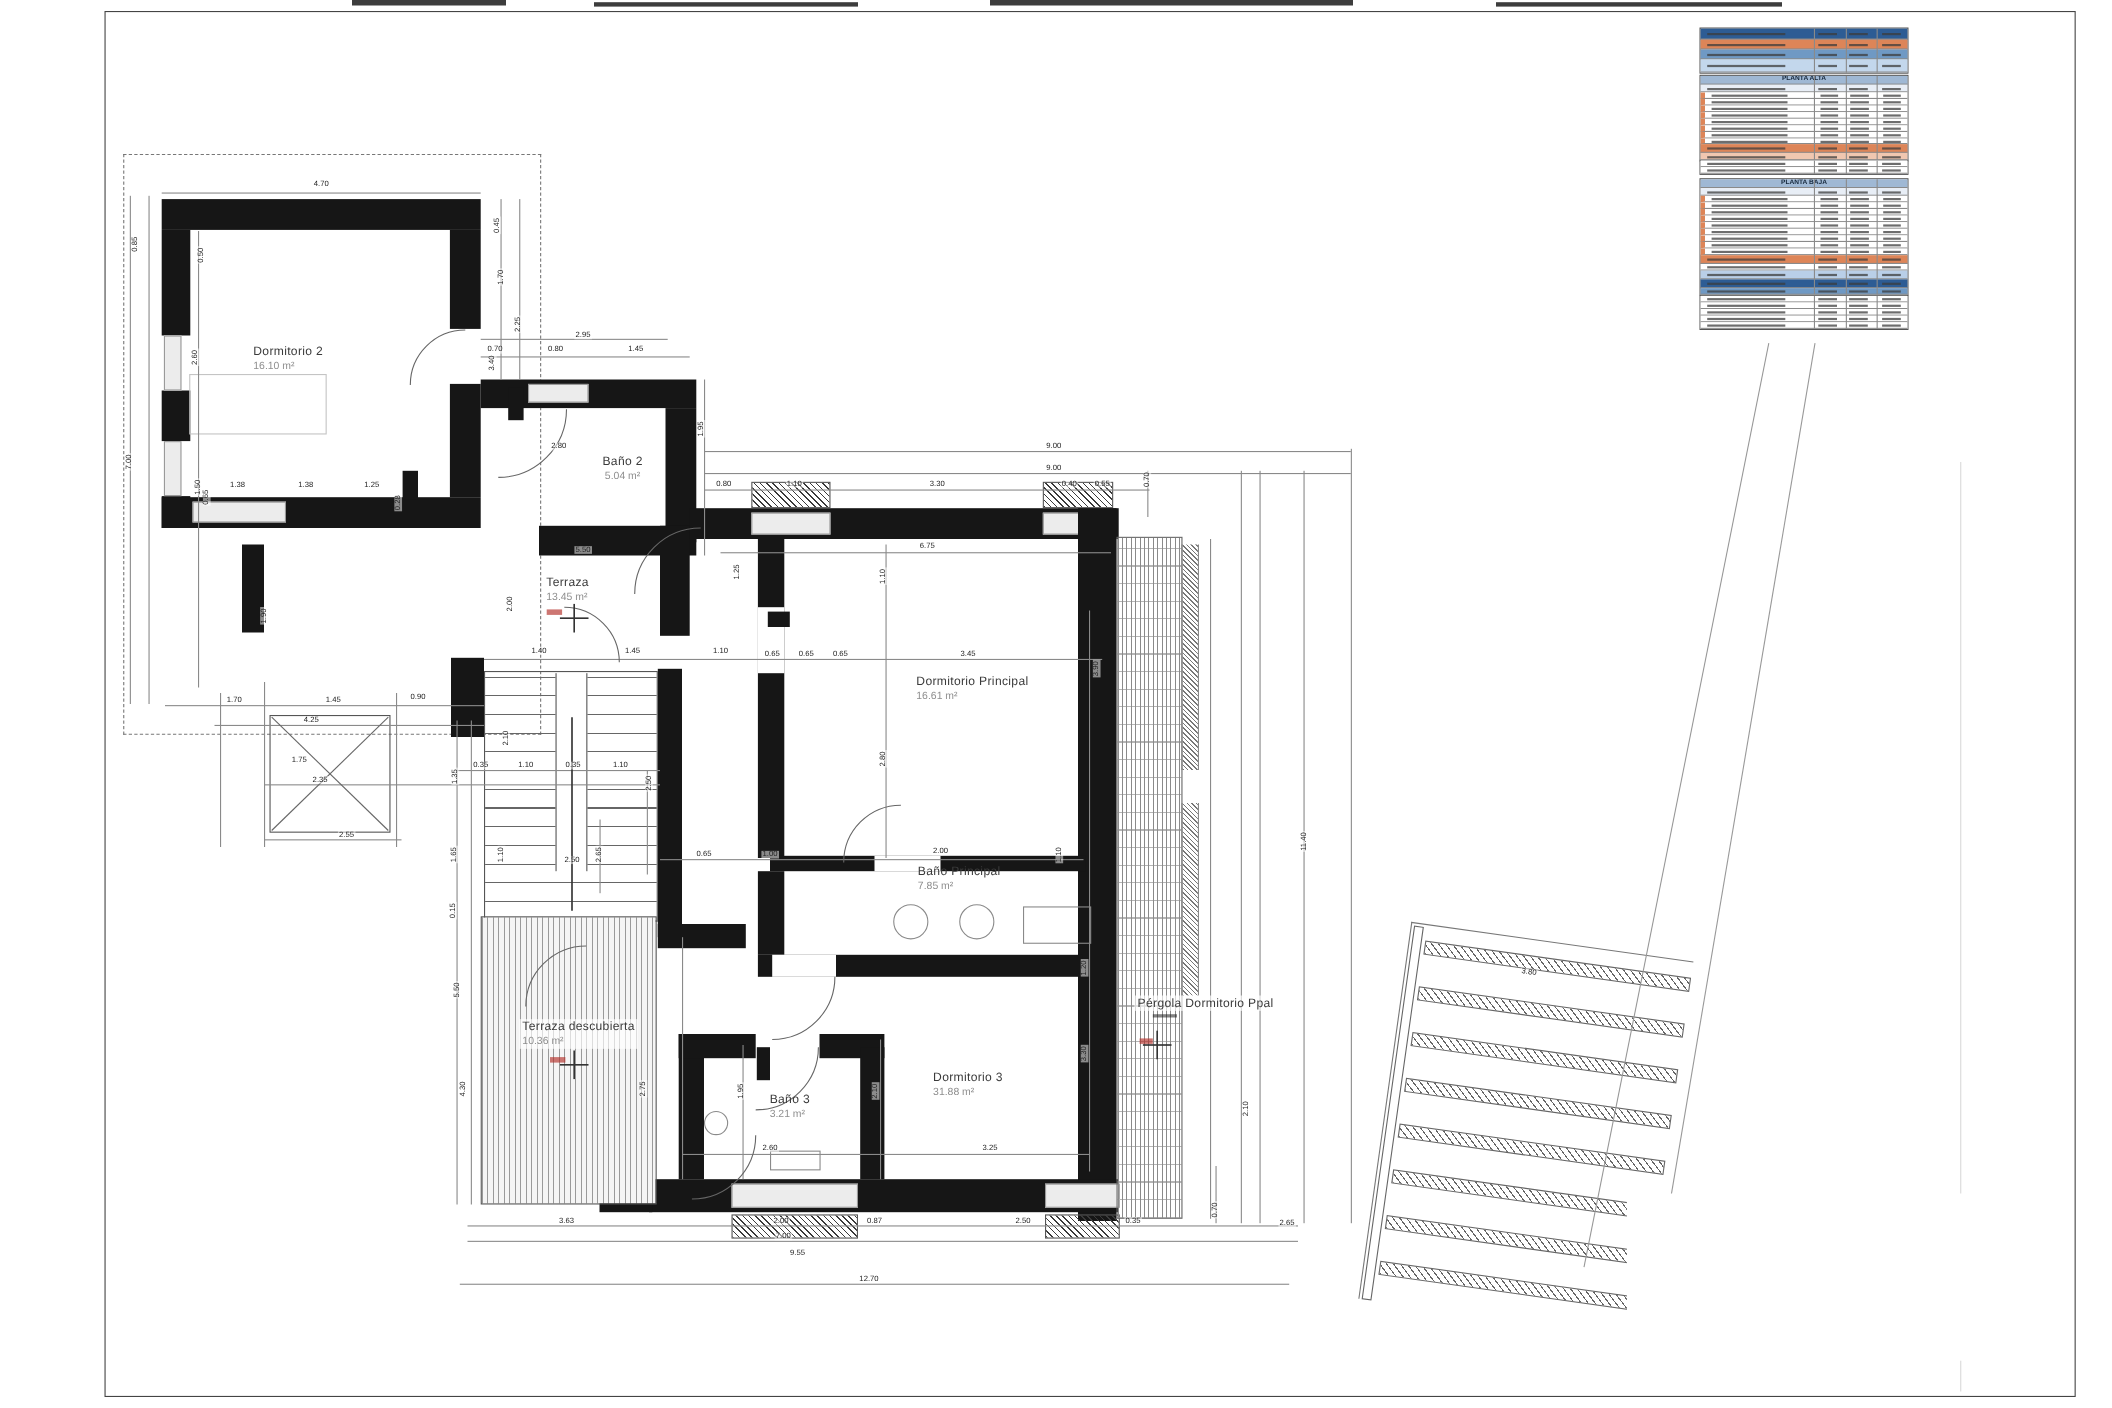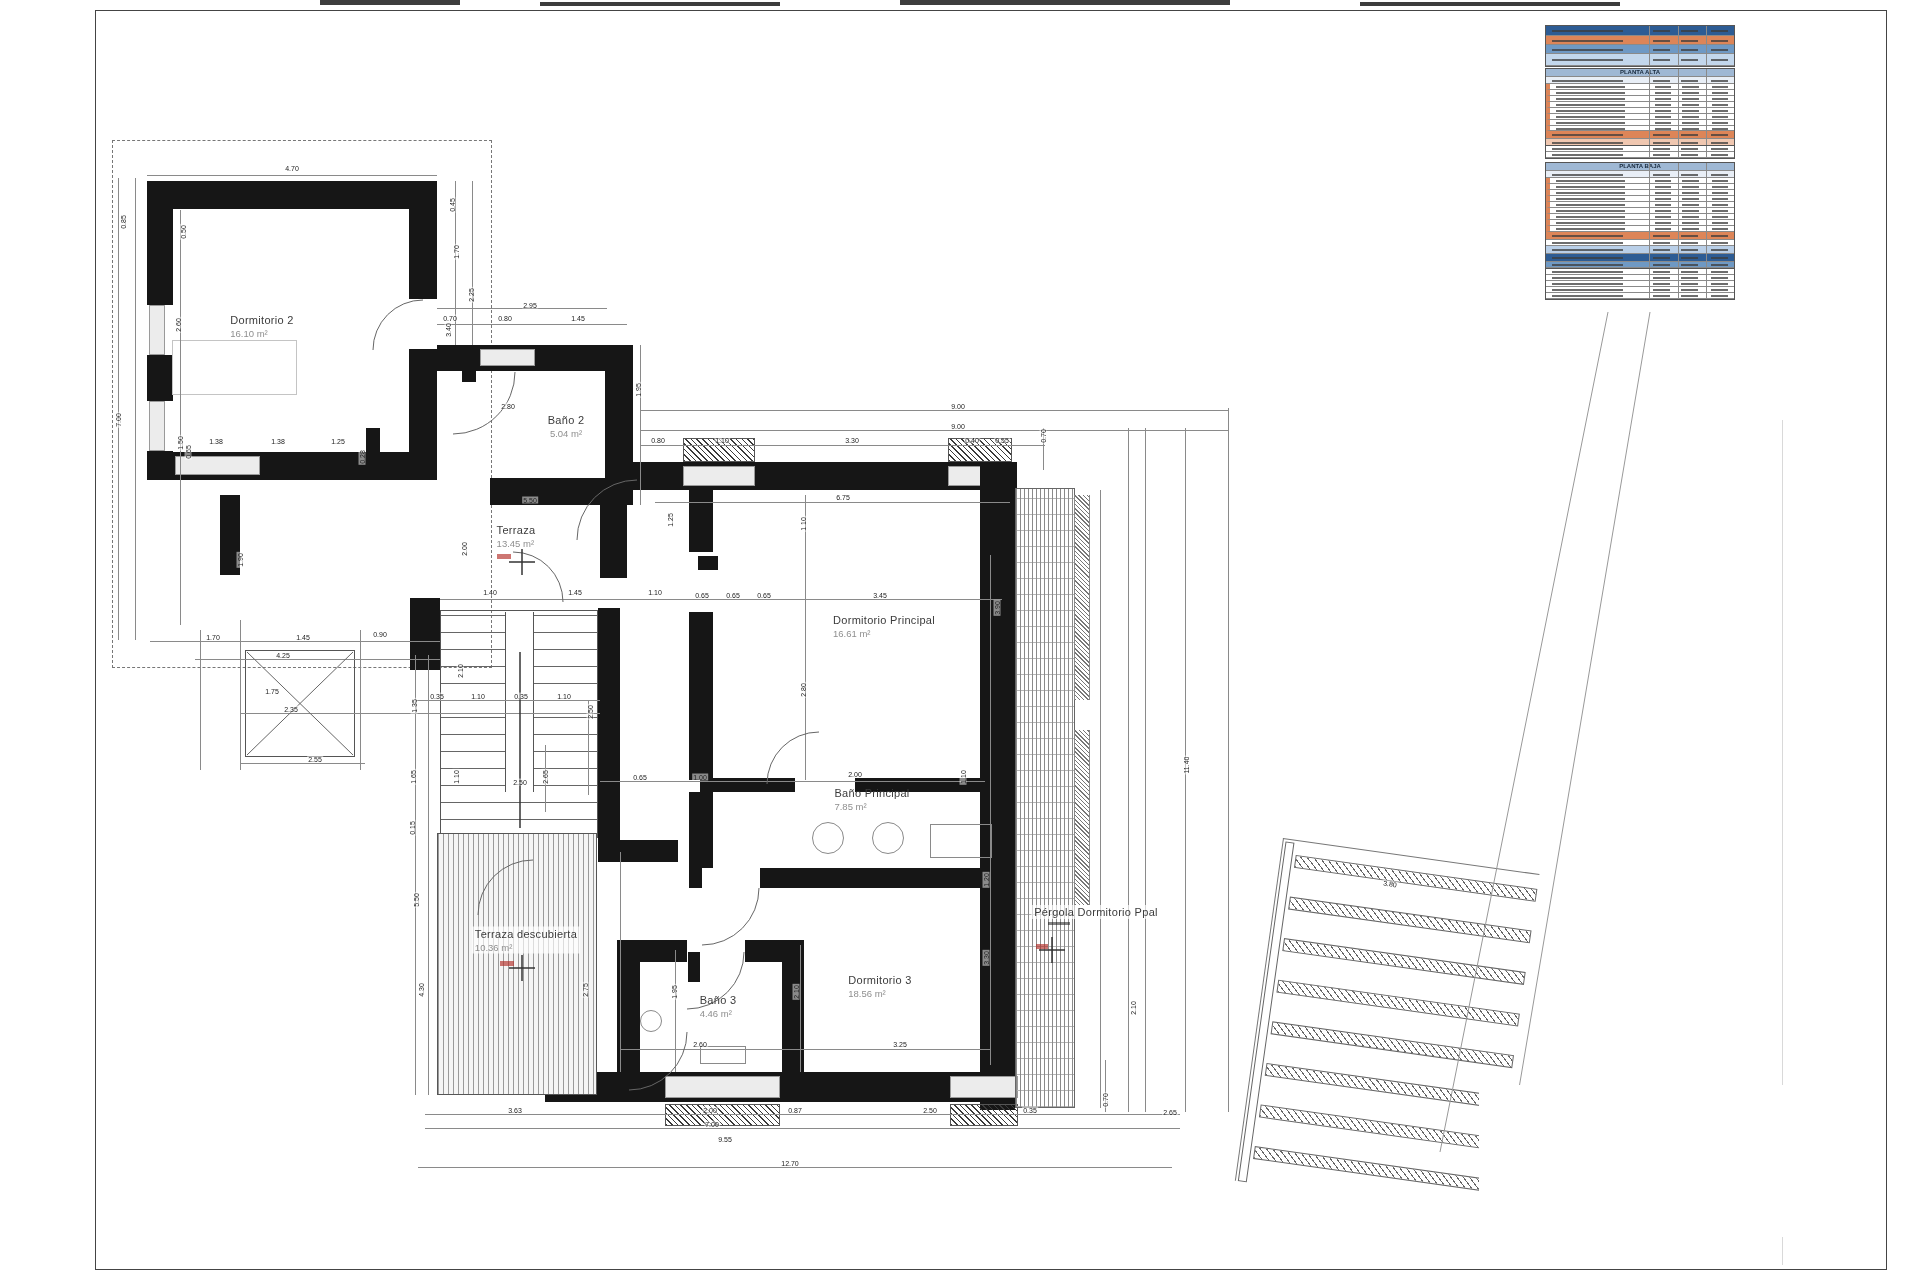--- a/index.html
+++ b/index.html
@@ -258,25 +258,25 @@
       <div class="room-label" style="left: 884px; top: 626px;">
         <div class="room-name">Dormitorio Principal</div>
         <div class="room-area">16.61 m²</div>
       </div>
       <div class="room-label" style="left: 872px; top: 799px;">
         <div class="room-name">Baño Principal</div>
         <div class="room-area">7.85 m²</div>
       </div>
       <div class="room-label" style="left: 880px; top: 986px;">
         <div class="room-name">Dormitorio 3</div>
-        <div class="room-area">18.56 m²</div>
+        <div class="room-area">31.88 m²</div>
       </div>
       <div class="room-label" style="left: 718px; top: 1006px;">
         <div class="room-name">Baño 3</div>
-        <div class="room-area">4.46 m²</div>
+        <div class="room-area">3.21 m²</div>
       </div>
       <div class="room-label boxed" style="left: 526px; top: 940px;">
         <div class="room-name">Terraza descubierta</div>
         <div class="room-area">10.36 m²</div>
       </div>
       <div class="room-label boxed" style="left: 1096px; top: 912px;">
         <div class="room-name">Pérgola Dormitorio Ppal</div>
       </div>
     </div>
   <div id="dims-layer">

